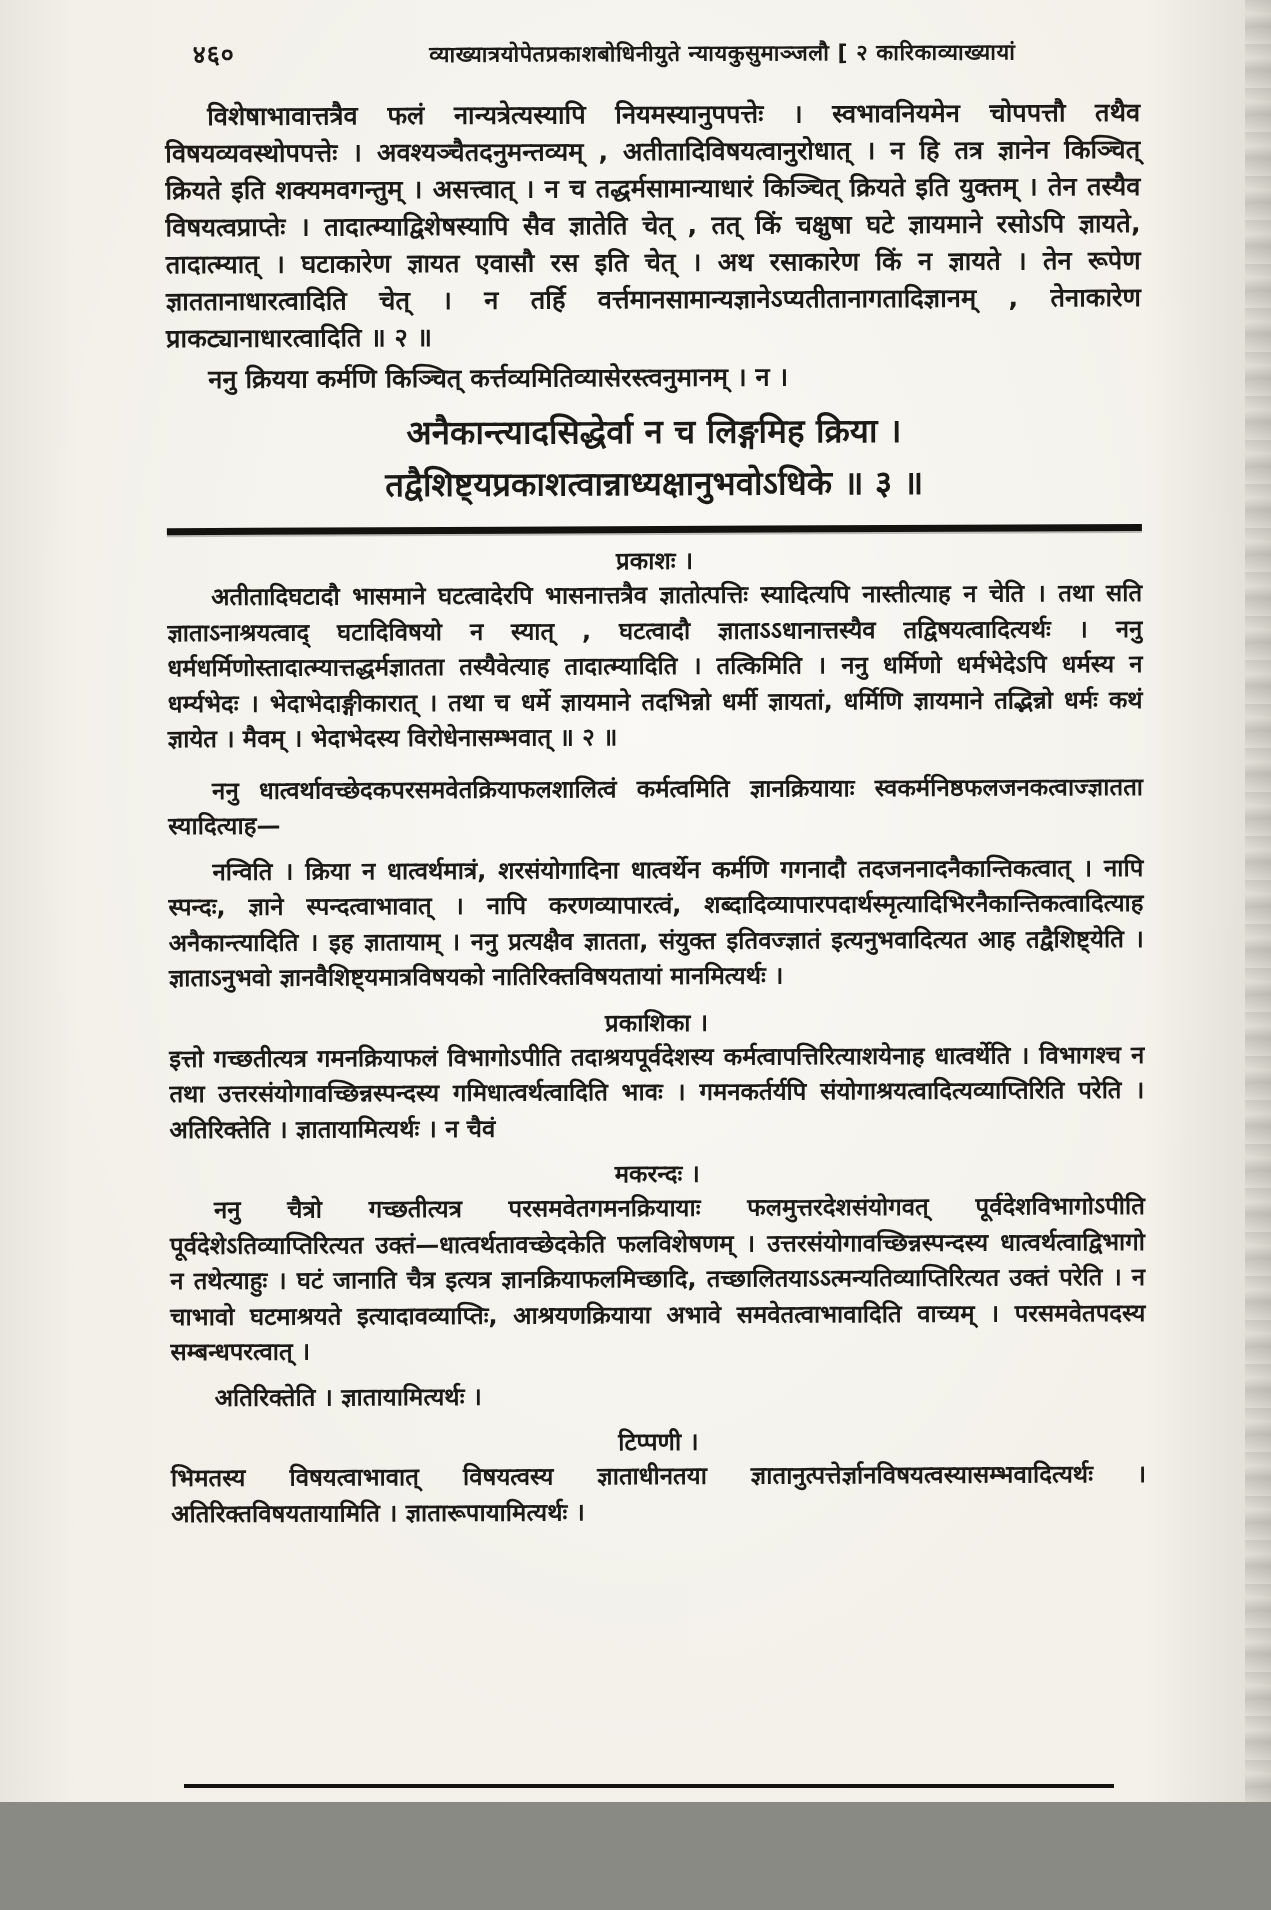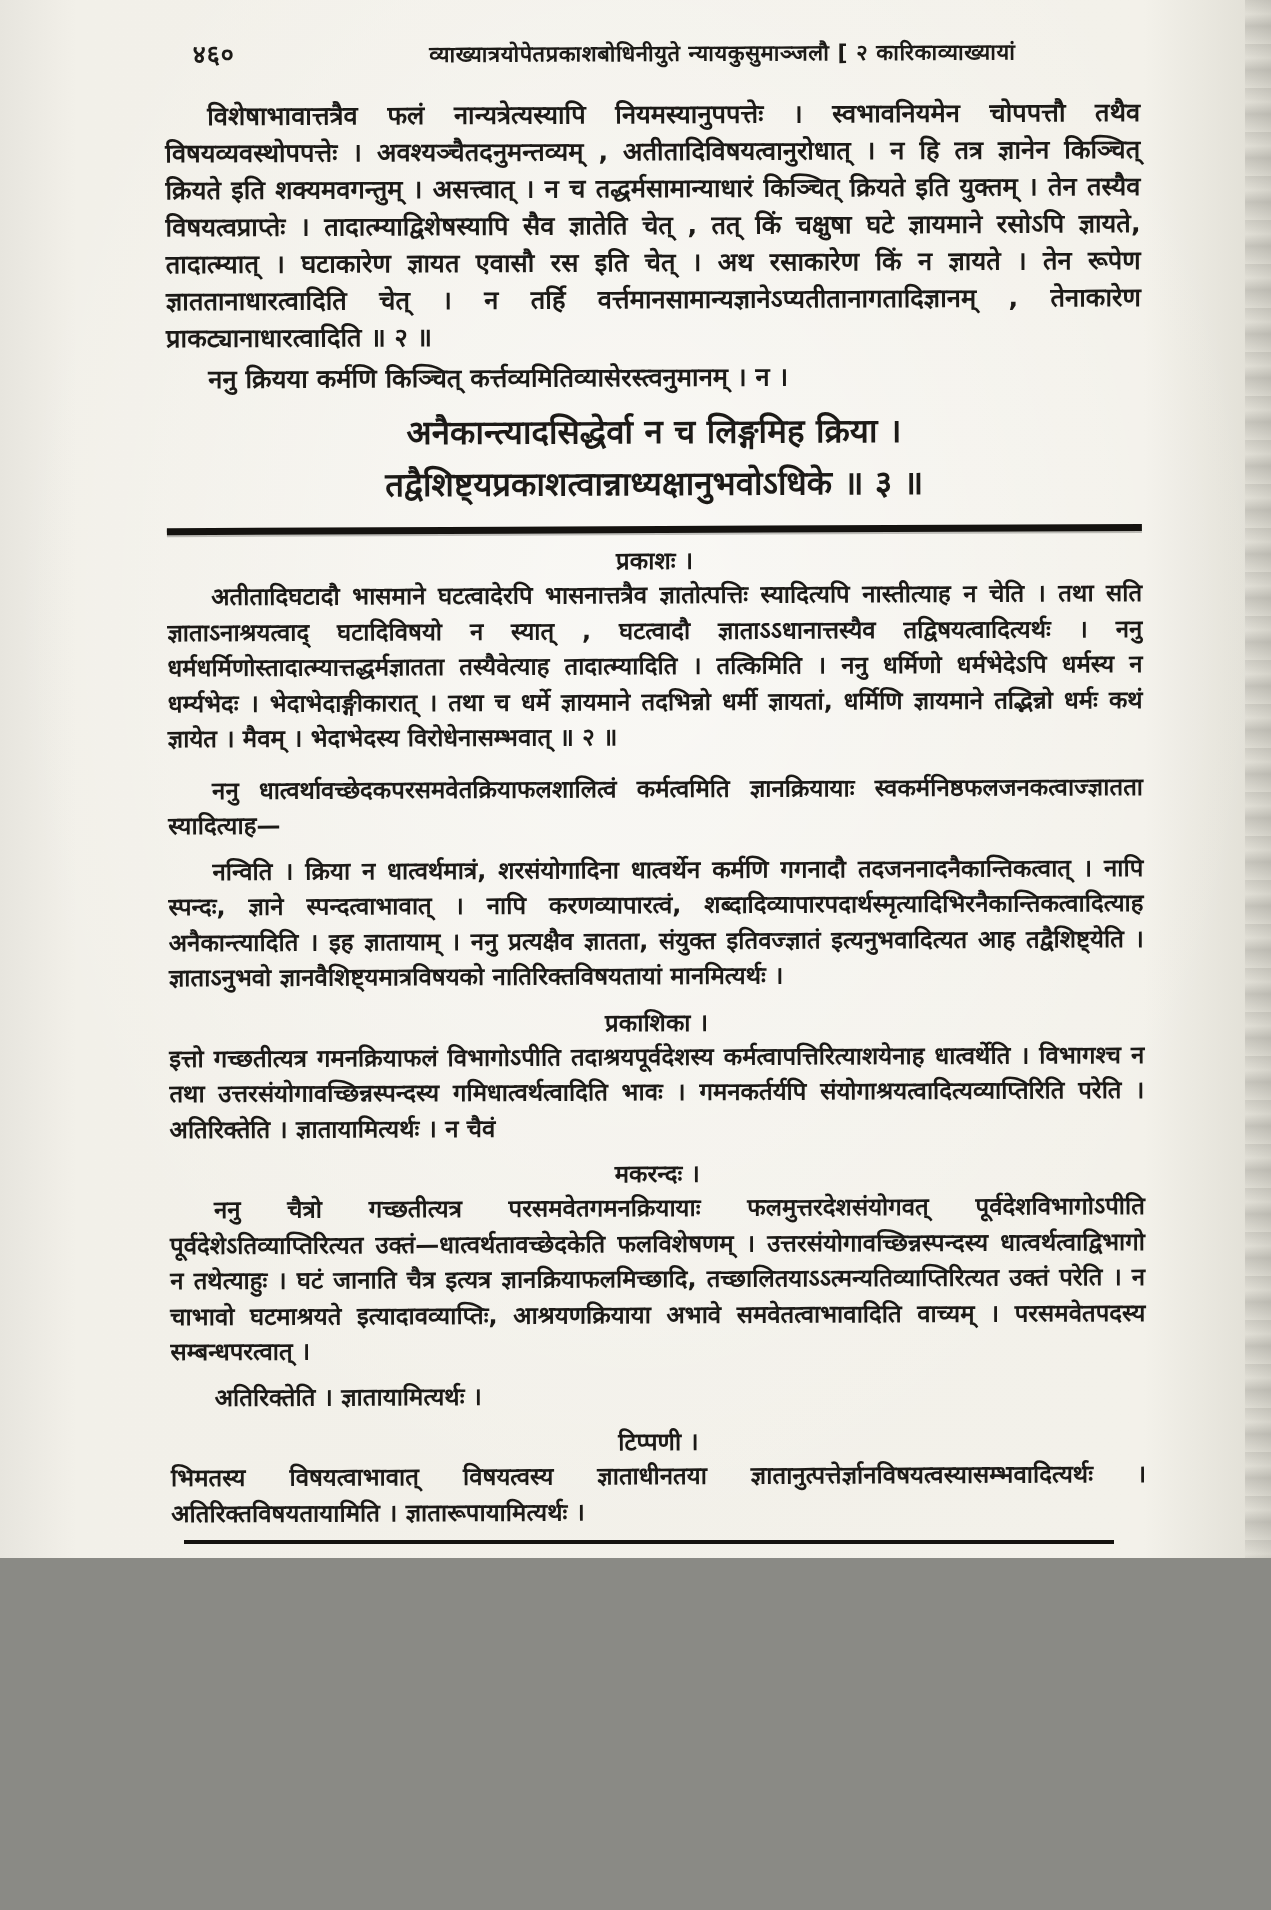--- a/index.html
+++ b/index.html
@@ -3,21 +3,21 @@
 <meta charset="utf-8">
 <style>
   html, body {
     margin: 0;
     padding: 0;
     background: #8a8a85;
   }
   .scan-page {
     position: relative;
     width: 1271px;
-    height: 1558px;
+    height: 1802px;
     margin: 0 auto;
     background:
       radial-gradient(ellipse at 50% 40%, rgba(255,255,255,0.55), rgba(0,0,0,0) 70%),
       linear-gradient(90deg, #e7e5de 0%, #f2f0e9 6%, #f3f1ea 90%, #e3e1d8 98%, #d6d4cb 100%),
       #f0eee7;
     overflow: hidden;
     font-family: "DejaVu Sans", sans-serif;
     color: #1c1a17;
   }
   .scan-edge-right {

